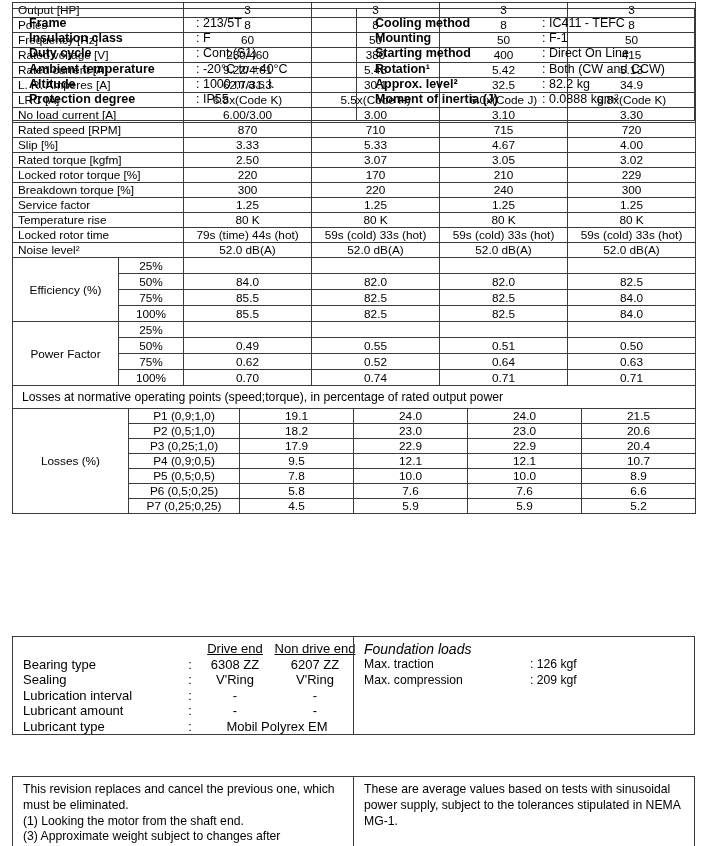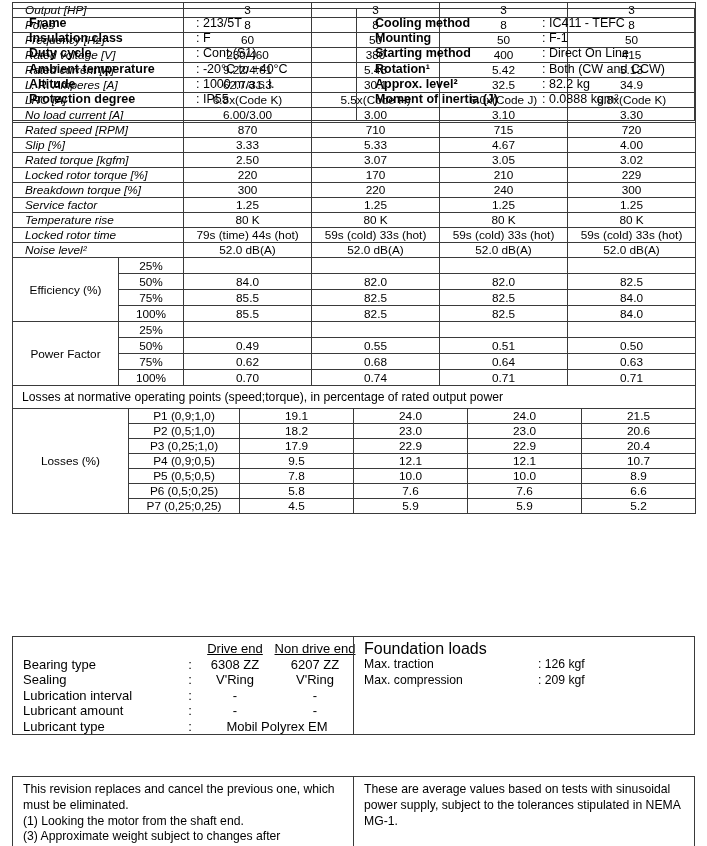--- a/index.html
+++ b/index.html
@@ -26,39 +26,39 @@
   }
   table.spec{margin-top:2px;}
   table.losses{margin-top:-1px;}
   td{
     border:1px solid #3a3a3a;font-size:11.8px;text-align:center;
     padding:0;overflow:hidden;white-space:nowrap;
   }
   tr.srow{height:15px;}
   tr.grow{height:16px;}
   tr.lrow{height:15px;}
-  td.lbl{text-align:left;padding-left:12px;font-style:italic;}
+  td.lbl{text-align:left;padding-left:5px;}
   td.glbl{text-align:center;}
   tr.lhead td{text-align:left;padding:3px 0 3px 9px;font-size:12.2px;height:16px;white-space:normal;}
   
   .bearbox{
     position:absolute;left:12px;top:636px;width:681px;height:97px;
     border:1px solid #3a3a3a;display:flex;
   }
   .bearbox .bleft{box-sizing:border-box;width:340px;padding-top:4px;}
   .bearbox .bright{box-sizing:border-box;width:341px;border-left:1px solid #3a3a3a;padding:4px 0 0 10px;}
   .brow{display:grid;grid-template-columns:160px 14px 76px 84px;font-size:13px;line-height:15.6px;padding-left:10px;}
   .brow .bl{text-align:left;}
   .brow .bc{text-align:center;}
   .brow .bv{text-align:center;}
   .brow .bspan{grid-column:3 / 5;text-align:center;}
   .colhead{text-decoration:underline;}
-  .fnrow{display:flex;font-size:12.2px;line-height:15.6px;gap:8px;}
+  .fnrow{display:flex;font-size:12.2px;line-height:15.6px;}
   .fnrow .k{width:166px;flex:none;}
-  .fntitle{font-size:16px;line-height:16px;}
+  .fntitle{font-size:14px;line-height:16px;font-style:italic;}
   
   .footbox{
     position:absolute;left:12px;top:776px;width:681px;height:99px;
     border:1px solid #3a3a3a;display:flex;
   }
   .footbox .fleft{box-sizing:border-box;width:340px;padding:5px 8px 0 10px;}
   .footbox .fright{box-sizing:border-box;width:341px;border-left:1px solid #3a3a3a;padding:5px 8px 0 10px;}
   .noteline,.fright p{font-size:12.2px;line-height:15.8px;margin:0;}
 </style>
 </head>
@@ -290,21 +290,21 @@
         <tr class="grow">
           <td>50%</td>
           <td>0.49</td>
           <td>0.55</td>
           <td>0.51</td>
           <td>0.50</td>
         </tr>
         <tr class="grow">
           <td>75%</td>
           <td>0.62</td>
-          <td>0.68</td>
+          <td>0.52</td>
           <td>0.64</td>
           <td>0.63</td>
         </tr>
         <tr class="grow">
           <td>100%</td>
           <td>0.70</td>
           <td>0.74</td>
           <td>0.71</td>
           <td>0.71</td>
         </tr>

